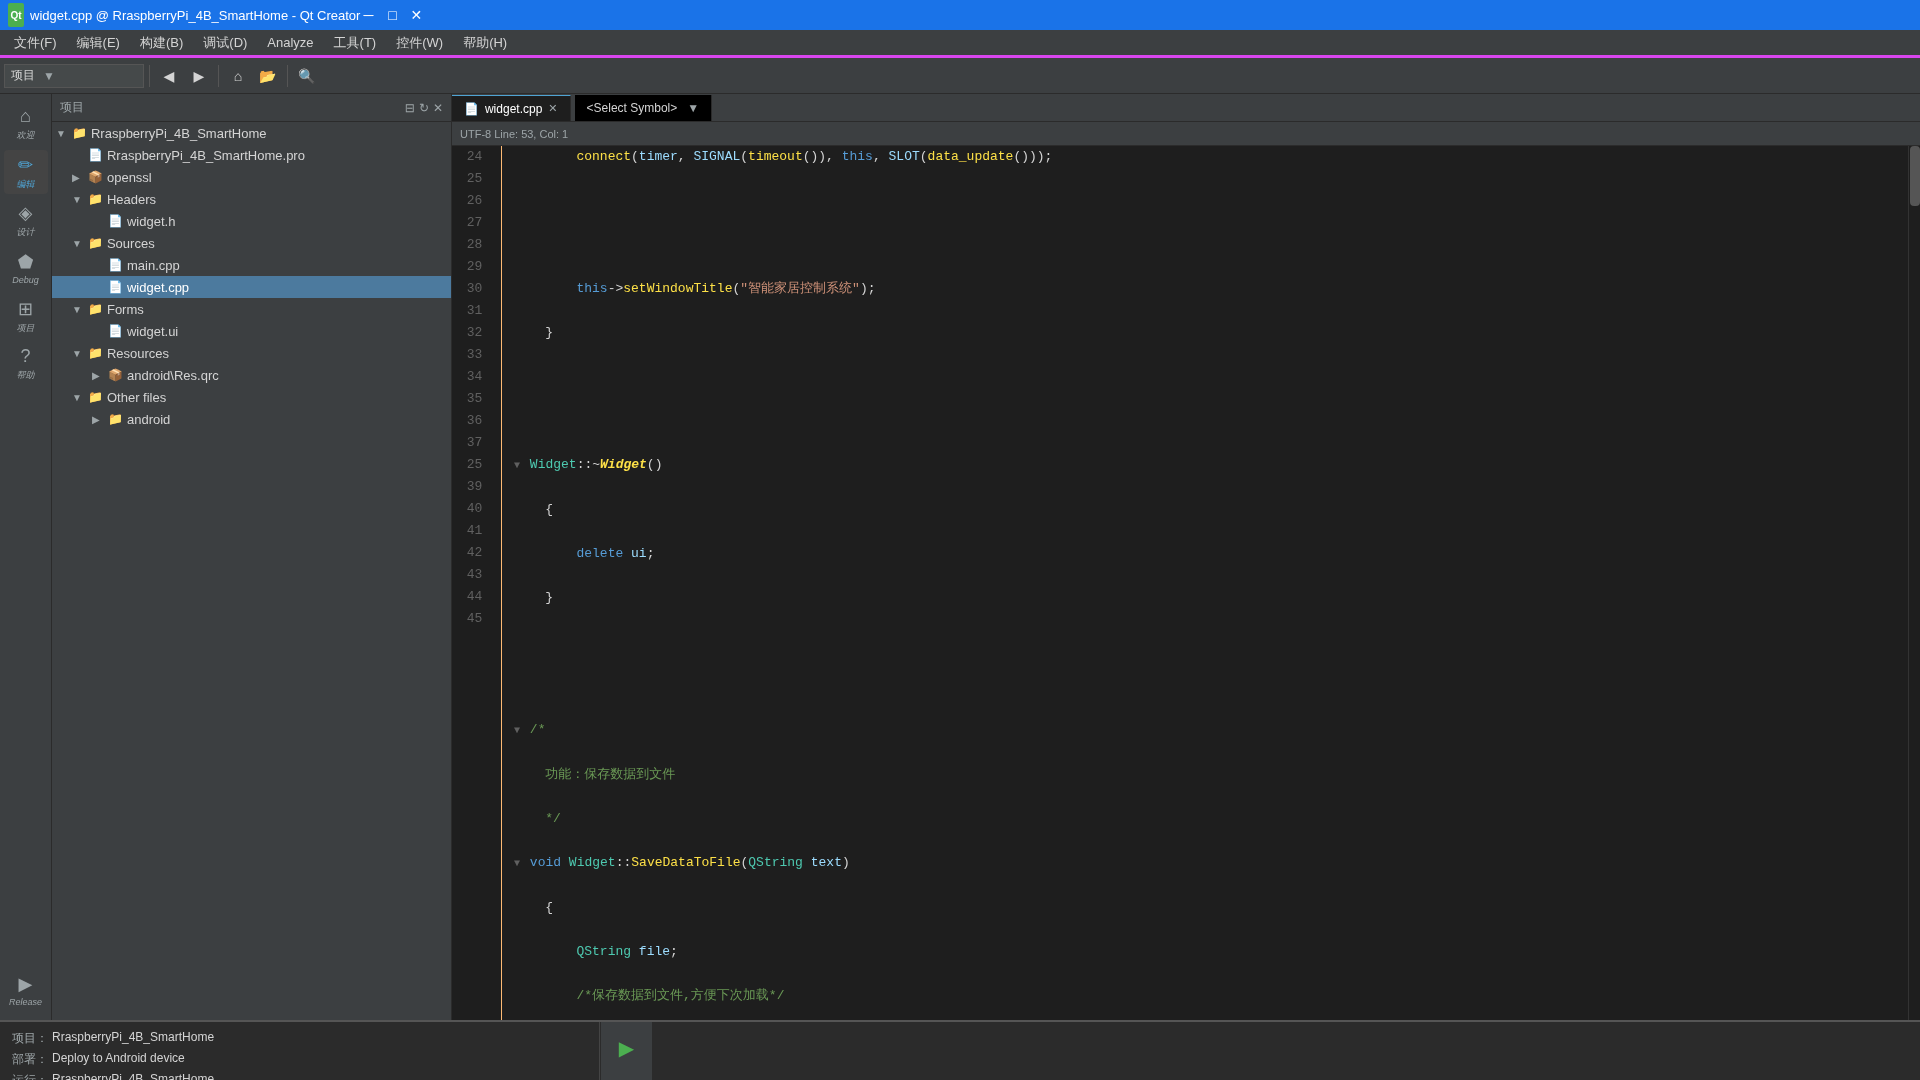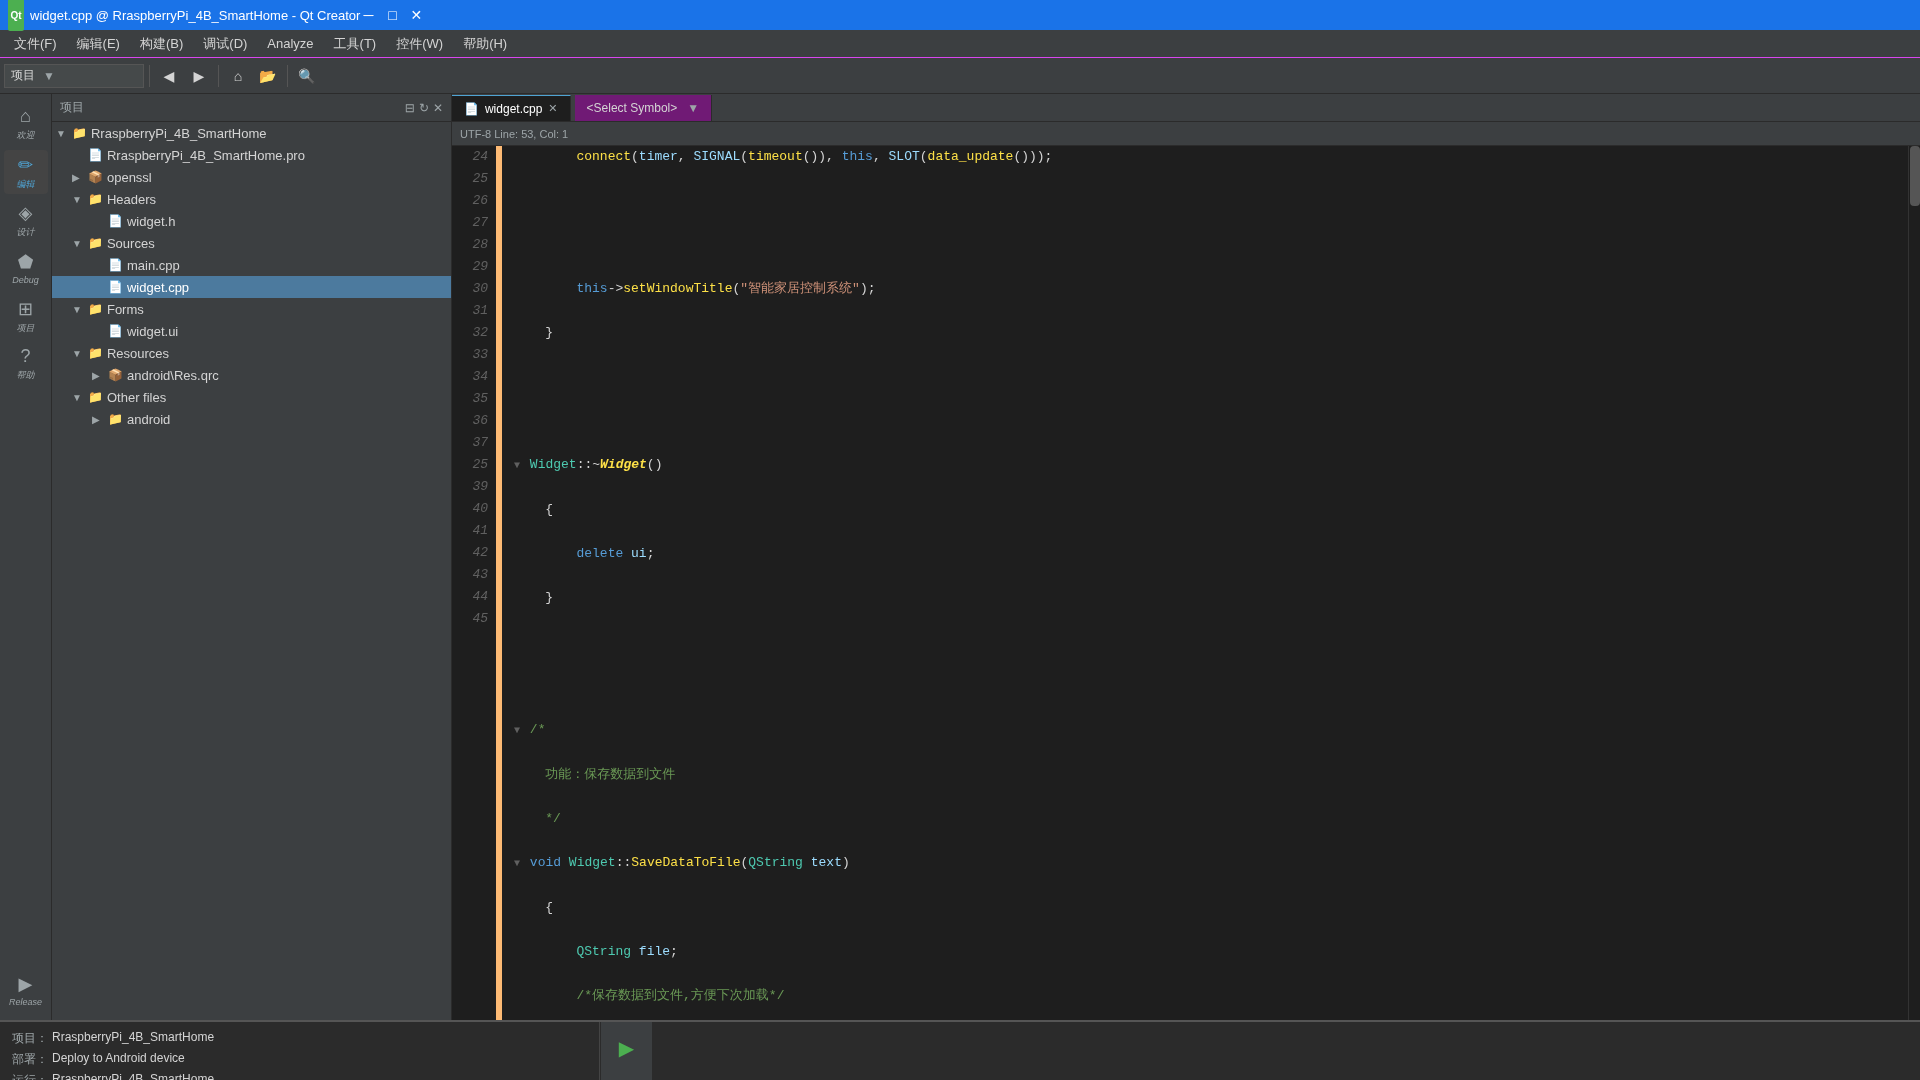--- a/index.html
+++ b/index.html
@@ -17,42 +17,42 @@
     #titlebar {
       height: 30px;
       background: #1a73e8;
       display: flex;
       align-items: center;
       padding: 0 8px;
       color: white;
       font-size: 13px;
     }
     #titlebar .title-icon {
-      width: 16px; height: 32px;
+      width: 16px; height: 24px;
       background: #4caf50;
       border-radius: 2px;
       margin-right: 6px;
       display: flex; align-items: center; justify-content: center;
       font-size: 10px; font-weight: bold; color: white;
     }
     #titlebar .win-controls { display: flex; gap: 8px; }
     #titlebar .win-btn {
       width: 16px; height: 16px;
       display: flex; align-items: center; justify-content: center;
       font-size: 14px; cursor: pointer;
     }
 
     
     #menubar {
       height: 28px;
       background: #3c3f41;
       display: flex;
       align-items: center;
       padding: 0 4px;
-      border-bottom: 1px solid #d946ef;
+      border-bottom: 3px solid #d946ef;
     }
     .menu-item {
       padding: 2px 10px;
       color: #d4d4d4;
       cursor: pointer;
       font-size: 13px;
       height: 100%;
       display: flex; align-items: center;
     }
 
@@ -170,21 +170,21 @@
       border-bottom: 1px solid #2b2b2b;
     }
     .editor-tab {
       height: 26px;
       padding: 0 12px;
       display: flex;
       align-items: center;
       gap: 6px;
       cursor: pointer;
       font-size: 12px;
-      background: #701a75;
+      background: #000000;
       border-right: 1px solid #2b2b2b;
       color: #d4d4d4;
     }
     .editor-tab.active {
       background: #1e1e1e;
       color: white;
       border-top: 1px solid #4fa4d4;
     }
     .tab-close { color: #9da5a8; font-size: 11px; }
     #editor-info-bar {
@@ -203,26 +203,25 @@
       display: flex;
       overflow: hidden;
     }
     #line-numbers {
       width: 50px;
       background: #1e1e1e;
       color: #606060;
       font-family: "Consolas", "Courier New", monospace;
       font-size: 13px;
       padding: 0 8px 0 4px;
-      text-align: right;
+      text-align: center;
       line-height: 22px;
       overflow: hidden;
-      border-right: 6px solid #fdba74;
+      border-right: 1px solid #fdba74;
       user-select: none;
-      font-style: italic;
     }
     #code-content {
       flex: 1;
       background: #1e1e1e;
       font-family: "Consolas", "Courier New", monospace;
       font-size: 13px;
       line-height: 22px;
       padding: 0 12px;
       overflow: auto;
       color: #d4d4d4;

